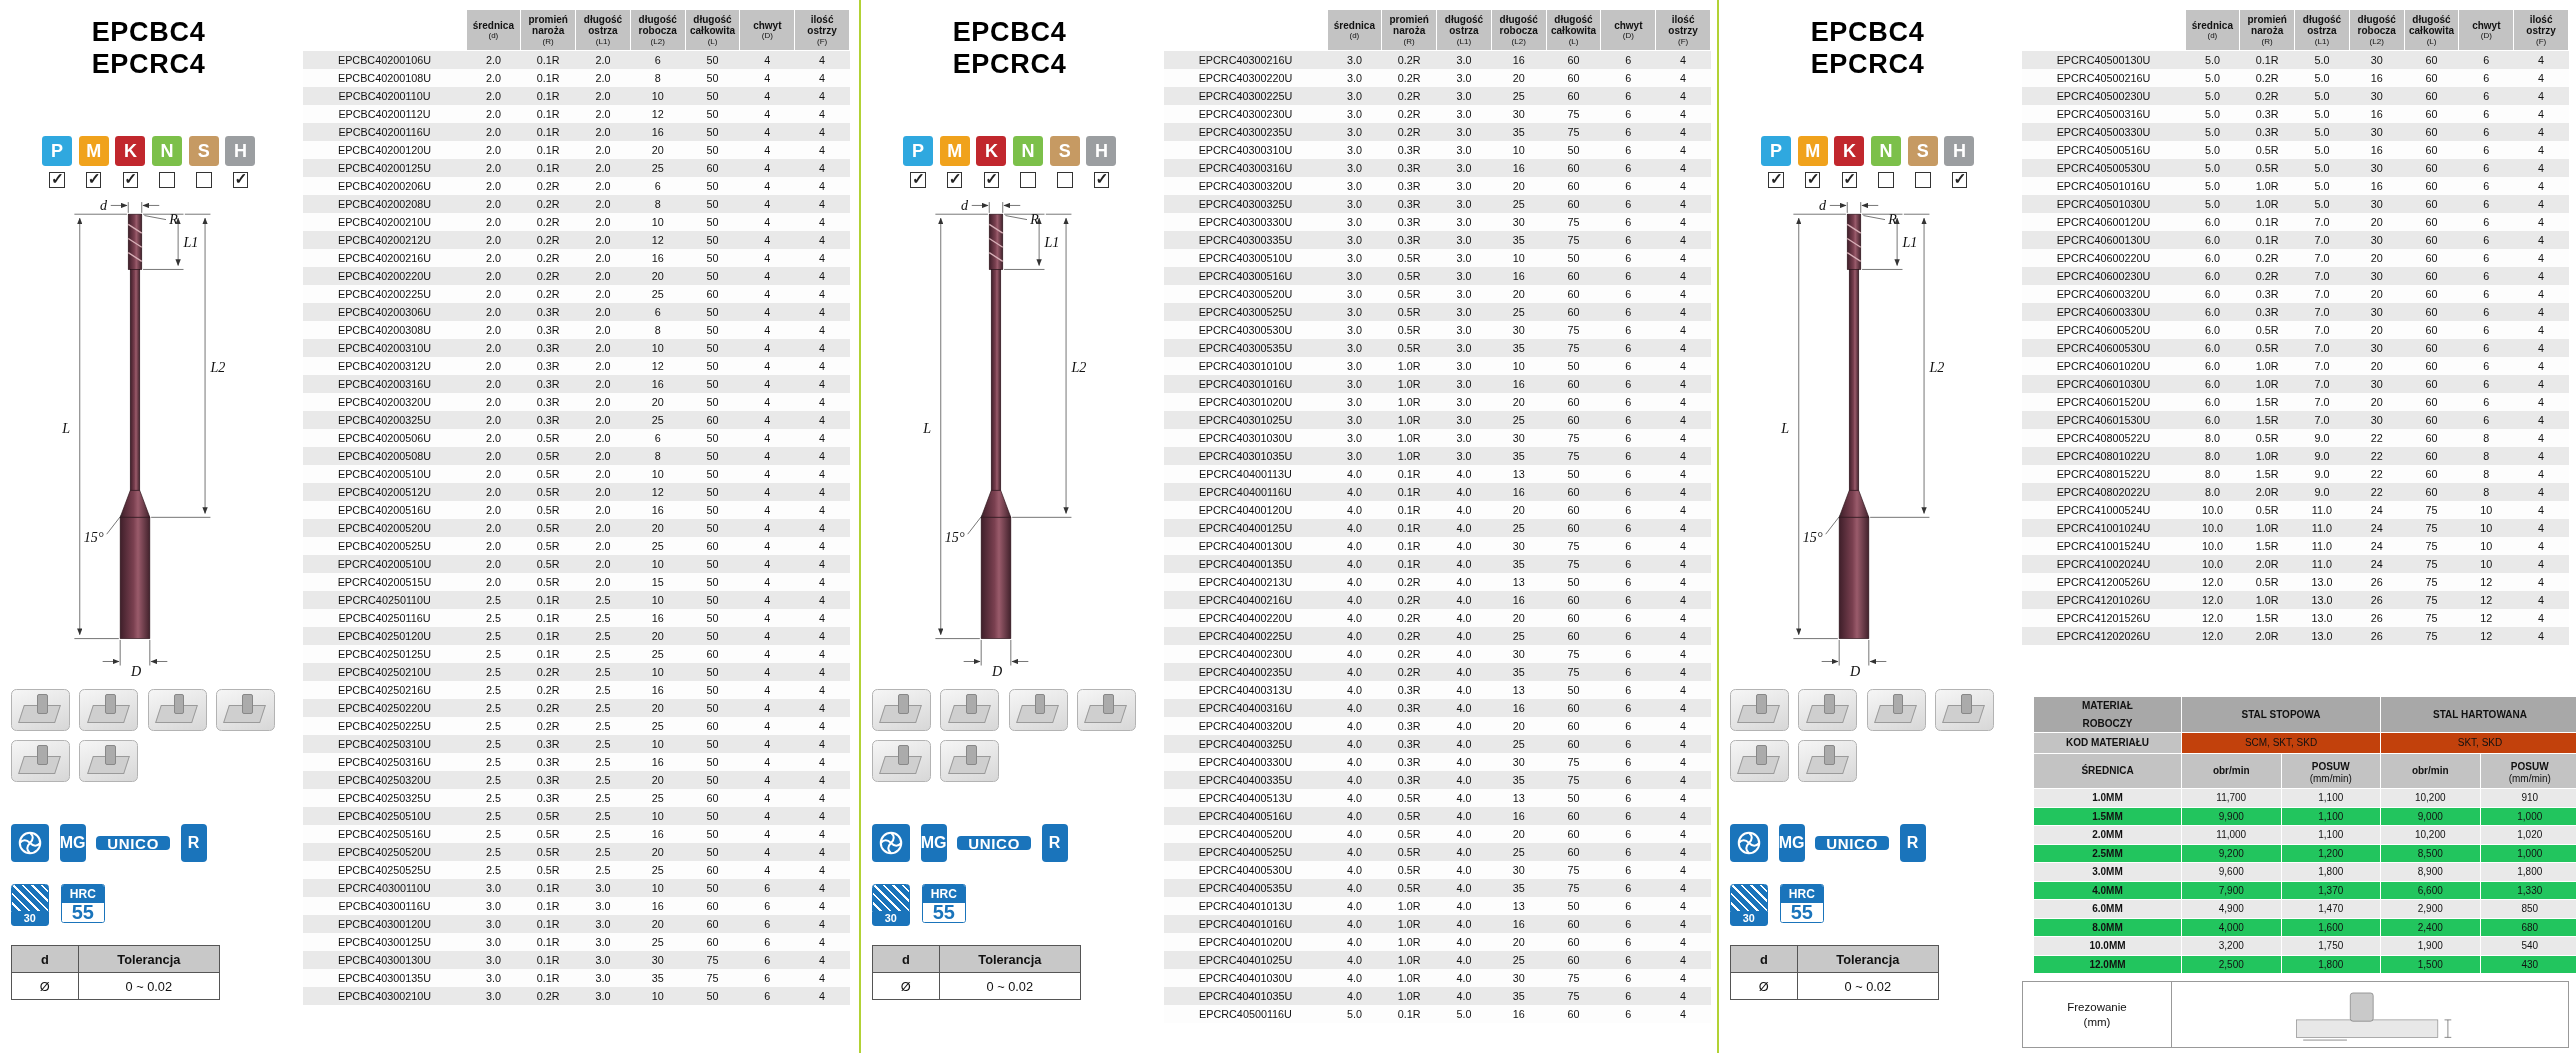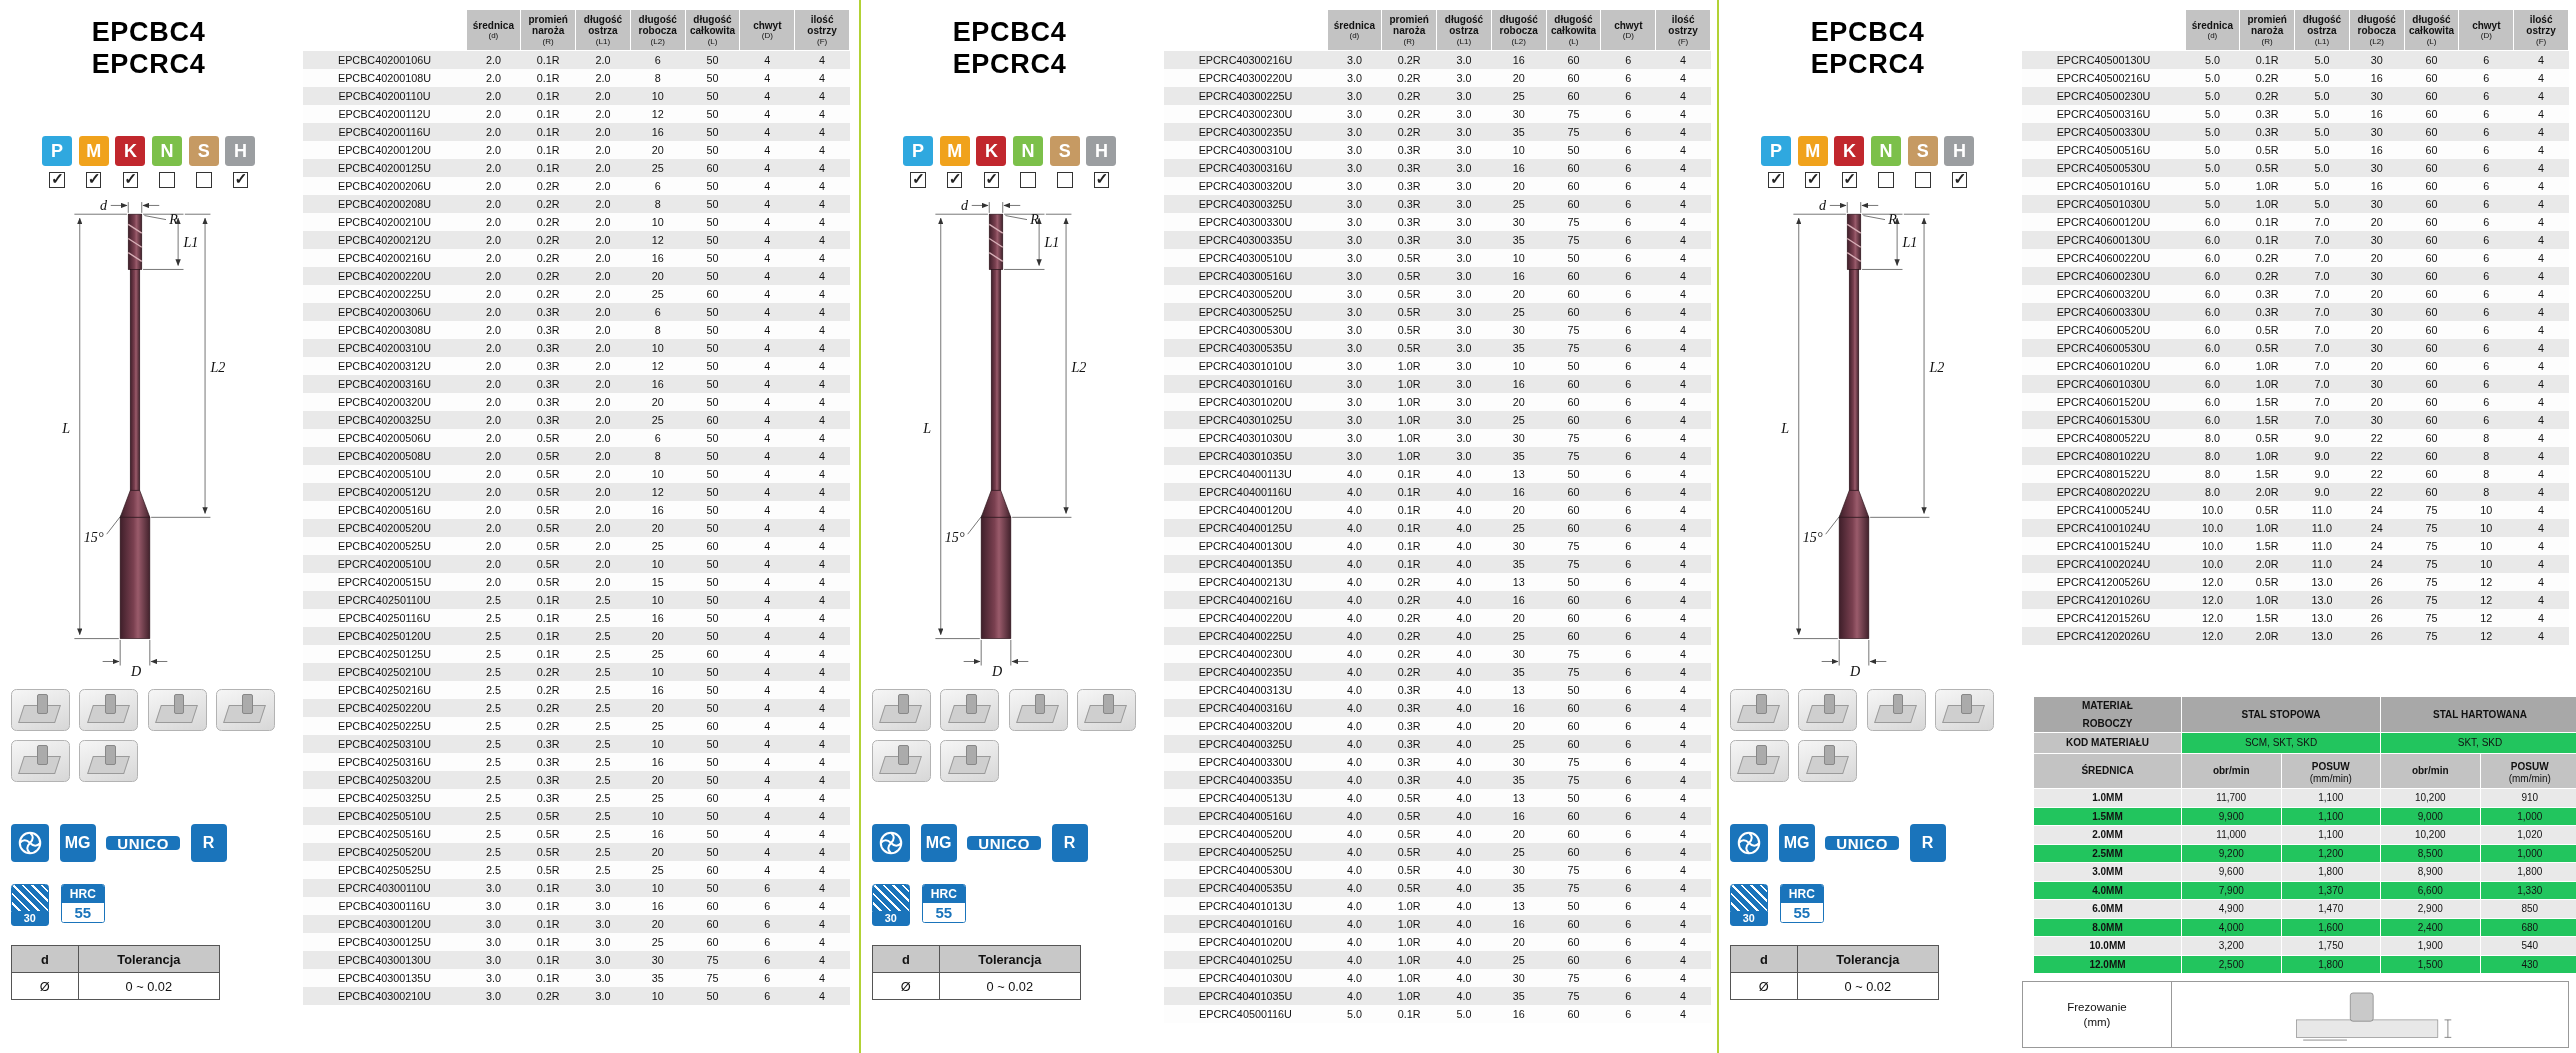--- a/index.html
+++ b/index.html
@@ -20,30 +20,30 @@
 
   .tool-drawing{position:absolute;top:194px;left:27px;}
   .dim{font:italic 21px "Liberation Serif",serif;fill:#111;}
 
   .ops{position:absolute;top:689px;left:10.8px;width:270px;display:flex;flex-wrap:wrap;gap:9.4px;}
   .op{width:57px;height:40px;background:linear-gradient(160deg,#f6f6f6,#d7d7d7);border:0.7px solid #b3b3b3;border-radius:5.4px;position:relative;overflow:hidden;}
   .op-slab{position:absolute;left:9.4px;top:15px;width:35px;height:16px;background:#cfcfcf;border:0.7px solid #9a9a9a;transform:skewX(-18deg);}
   .op-cutter{position:absolute;left:25px;top:4px;width:8.8px;height:17.5px;background:#ababab;border:0.7px solid #888;border-radius:2px;}
 
   .badges1{position:absolute;top:824px;left:10.8px;display:flex;gap:10.8px;align-items:center;}
-  .badge-sq{width:36px;height:38px;background:#1a74bb;border-radius:4px;color:#fff;font-weight:bold;font-size:16px;display:flex;align-items:center;justify-content:center;}
+  .badge-sq{width:26px;height:38px;background:#1a74bb;border-radius:4px;color:#fff;font-weight:bold;font-size:16px;display:flex;align-items:center;justify-content:center;}
   .badge-flute{width:38px;height:38px;background:#1a74bb;border-radius:4px;display:flex;align-items:center;justify-content:center;}
   .badge-unico{height:14px;padding:0 10.8px;background:#1a74bb;border-radius:4px;color:#fff;font-weight:bold;font-size:15px;display:flex;align-items:center;letter-spacing:0.7px;}
   .badges2{position:absolute;top:884px;left:10.8px;display:flex;gap:12px;align-items:flex-start;}
   .hatch-wrap{width:38px;}
   .hatch-box{width:38px;height:28px;border-radius:3.4px 3.4px 0 0;background:repeating-linear-gradient(45deg,#1a74bb 0 4.7px,#ffffff 4.7px 6.7px);border:0.7px solid #1a74bb;box-sizing:border-box;}
   .hatch-num{display:block;background:#1a74bb;color:#fff;text-align:center;font-size:10.8px;font-weight:bold;line-height:13.5px;border-radius:0 0 3.4px 3.4px;}
   .badge-hrc{width:42px;border:1.3px solid #1a74bb;border-radius:2.7px;overflow:hidden;text-align:center;font-weight:bold;}
   .hrc-top{background:#1a74bb;color:#fff;font-size:12px;line-height:18px;}
-  .hrc-bot{background:#fff;color:#1a74bb;font-size:15px;line-height:19px;}
+  .hrc-bot{background:#fff;color:#1a74bb;font-size:20px;line-height:19px;}
 
   .tol{position:absolute;top:945px;left:10.8px;width:209px;border-collapse:collapse;font-size:12.8px;text-align:center;}
   .tol th,.tol td{border:0.7px solid #555;height:24px;}
   .tol th{background:#c8c8c8;font-weight:bold;}
   .tol .tol-d{width:64px;}
 
   
   .spec{position:absolute;top:9.4px;left:303px;width:547px;border-collapse:collapse;table-layout:fixed;font-size:10.8px;}
   .spec col.ccode{width:163px;}
   .spec th{background:#c3c3c3;border:1.3px solid #fff;padding:3.4px 0.7px;font-size:10px;font-weight:bold;vertical-align:middle;}
@@ -55,21 +55,21 @@
   .spec tr.r-even td{background:#fdfdfd;}
   .spec td.code{font-size:10.8px;}
 
   
   .cut{position:absolute;top:696px;left:314px;width:547px;border-collapse:collapse;table-layout:fixed;font-size:10px;text-align:center;}
   .cut col.c0{width:148px;}
   .cut td{border:1.3px solid #fff;padding:0;}
   .cut tr.cut-h1 td{background:#a8a8a8;font-weight:bold;height:32px;}
   .cut tr.cut-h2 td{height:20px;}
   .cut tr.cut-h2 td.glab{background:#c3c3c3;font-weight:bold;}
-  .cut tr.cut-h2 td.val{background:#22c55e;margin-left:15px;}
+  .cut tr.cut-h2 td.val{background:#c2410c;margin-left:15px;}
   .cut tr.cut-h3 td{background:#c3c3c3;height:34px;font-weight:bold;}
   .cut .small{font-size:10px;font-weight:normal;line-height:8.8px;}
   .cut tbody td{height:17.5px;line-height:17.5px;}
   .cut tbody tr.r-odd td{background:#e9e9e9;}
   .cut tbody tr.r-even td{background:#22c55e;}
   .cut tbody td.code{background:#d6d6d6;font-weight:bold;}
 
   .frez{position:absolute;top:981px;left:303px;width:547px;height:67px;border:0.7px solid #999;display:flex;box-sizing:border-box;}
   .frez-label{width:148px;border-right:0.7px solid #999;display:flex;flex-direction:column;align-items:center;justify-content:center;font-size:11.5px;line-height:15px;}
   .frez-diagram{flex:1;display:flex;align-items:center;justify-content:center;}

